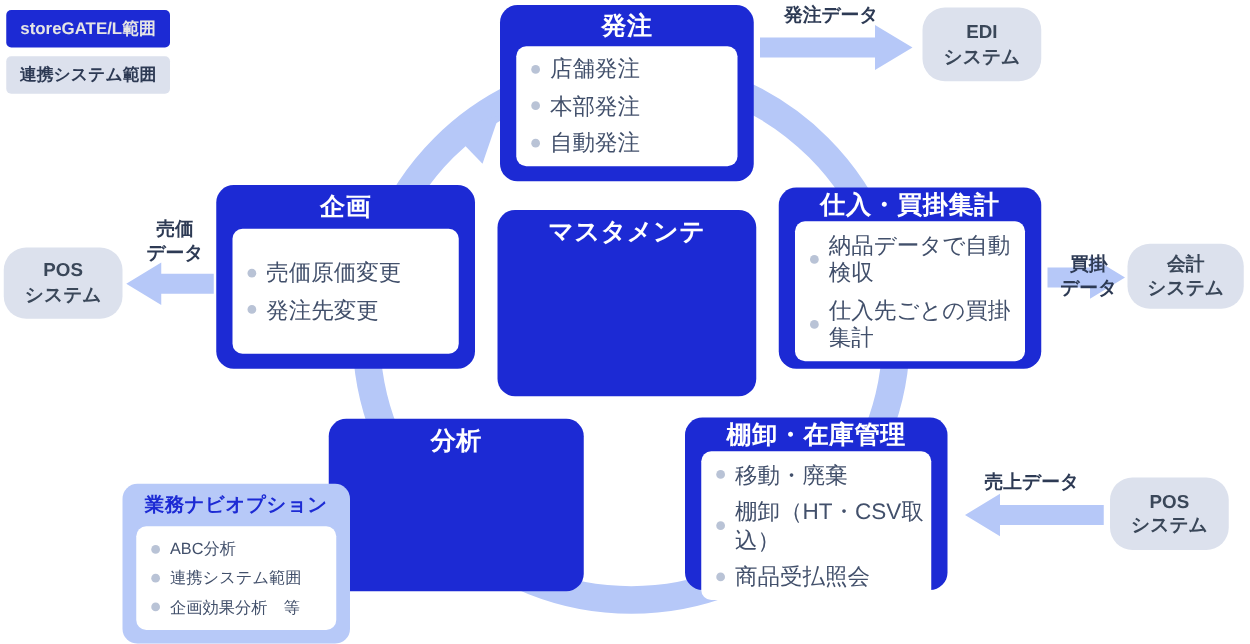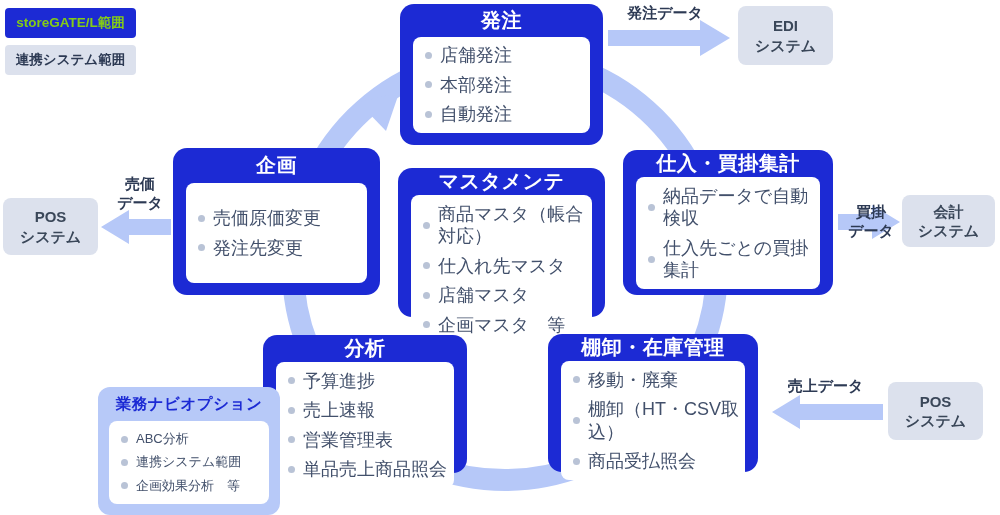--- a/index.html
+++ b/index.html
@@ -23,24 +23,24 @@
   .panel li{display:flex;align-items:center;gap:8px;font-size:18px;color:var(--itemtext);padding:3.5px 0;line-height:1.25;}
   .dot{width:7px;height:7px;border-radius:50%;background:var(--dot);flex:0 0 auto;}
 
   .option{background:var(--optionbg);z-index:2;border-radius:12px;}
   .option .module-title{height:34px;color:var(--blue);font-size:15.5px;}
   .option .panel{margin:0 11px 11px 11px;}
   .option .panel li{font-size:13px;}
 
   .legend{position:absolute;left:5px;top:8px;z-index:1;}
   .legend-item{width:131px;height:30px;border-radius:4px;display:flex;align-items:center;justify-content:center;font-size:13.5px;font-weight:700;margin-bottom:7px;box-sizing:border-box;}
-  .legend-primary{background:var(--blue);color:#84cc16;}
+  .legend-primary{background:var(--blue);color:#e5e5e5;}
   .legend-secondary{background:var(--graybox);color:var(--darktext);}
 
-  .extbox{position:absolute;background:var(--graybox);border-radius:8px;display:flex;flex-direction:column;align-items:center;justify-content:center;font-size:15px;font-weight:700;color:#3a4759;line-height:1.3;z-index:1;text-align:center;}
+  .extbox{position:absolute;background:var(--graybox);border-radius:18px;display:flex;flex-direction:column;align-items:center;justify-content:center;font-size:15px;font-weight:700;color:#3a4759;line-height:1.3;z-index:1;text-align:center;}
 
   .flow-label{position:absolute;font-size:15px;font-weight:700;color:var(--darktext);text-align:center;z-index:1;line-height:1.25;}
 </style>
 </head>
 <body>
 
 <div class="stage">
 
   <svg class="ring-layer" width="1000" height="515" viewBox="0 0 1000 515">
     <circle cx="505" cy="268" r="212" fill="none" stroke="#b6c8f8" stroke-width="22"></circle>
@@ -87,80 +87,40 @@
           <li>
             <span class="dot"></span>
             <span>仕入先ごとの買掛集計</span>
           </li>
         </ul>
       </div>
   </div>
 
   <div class="module" style="left:398px;top:168px;width:207px;height:149px;">
     <div class="module-title">マスタメンテ</div>
-    <div class="panel">
-        <ul>
-          <li>
-            <span class="dot"></span>
-            <span>商品マスタ（帳合対応）</span>
-          </li>
-          <li>
-            <span class="dot"></span>
-            <span>仕入れ先マスタ</span>
-          </li>
-          <li>
-            <span class="dot"></span>
-            <span>店舗マスタ</span>
-          </li>
-          <li>
-            <span class="dot"></span>
-            <span>企画マスタ　等</span>
-          </li>
-        </ul>
-      </div>
   </div>
 
   <div class="module" style="left:173px;top:148px;width:207px;height:147px;">
     <div class="module-title">企画</div>
     <div class="panel">
         <ul>
           <li>
             <span class="dot"></span>
             <span>売価原価変更</span>
           </li>
           <li>
             <span class="dot"></span>
             <span>発注先変更</span>
           </li>
         </ul>
       </div>
   </div>
 
   <div class="module" style="left:263px;top:335px;width:204px;height:138px;">
     <div class="module-title">分析</div>
-    <div class="panel">
-        <ul>
-          <li>
-            <span class="dot"></span>
-            <span>予算進捗</span>
-          </li>
-          <li>
-            <span class="dot"></span>
-            <span>売上速報</span>
-          </li>
-          <li>
-            <span class="dot"></span>
-            <span>営業管理表</span>
-          </li>
-          <li>
-            <span class="dot"></span>
-            <span>単品売上商品照会</span>
-          </li>
-        </ul>
-      </div>
   </div>
 
   <div class="module" style="left:548px;top:334px;width:210px;height:138px;">
     <div class="module-title">棚卸・在庫管理</div>
     <div class="panel">
         <ul>
           <li>
             <span class="dot"></span>
             <span>移動・廃棄</span>
           </li>

